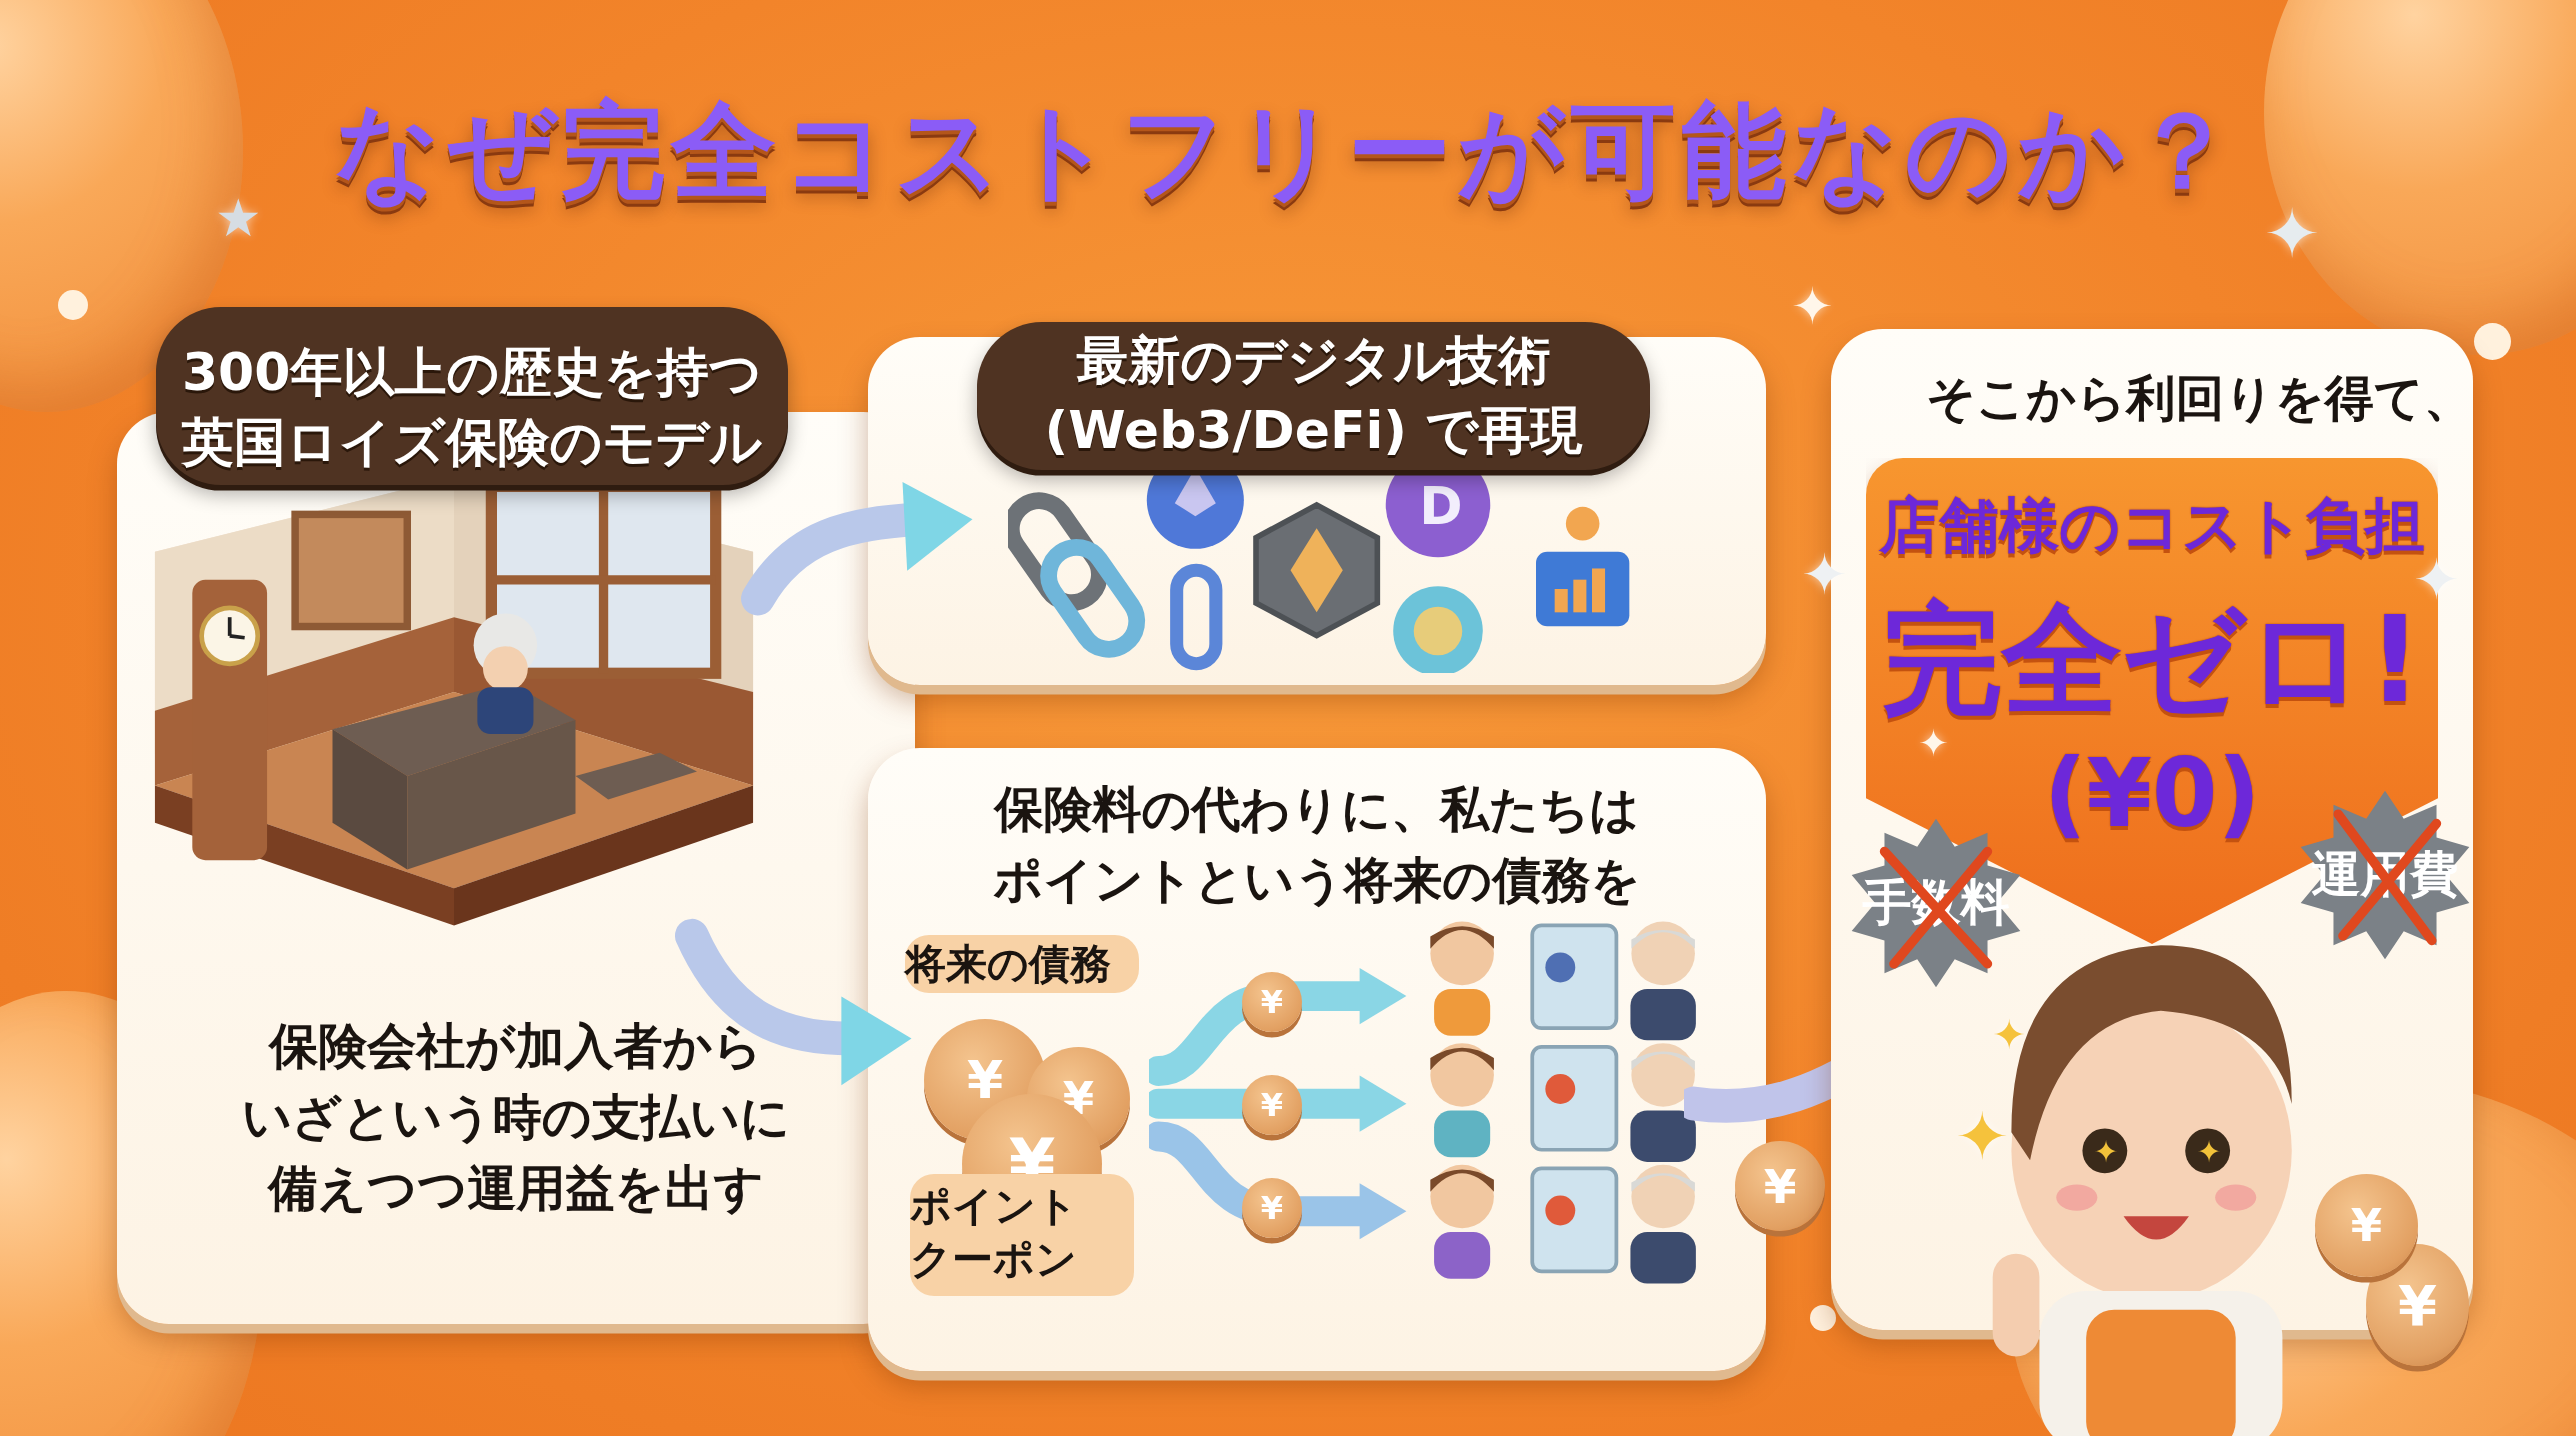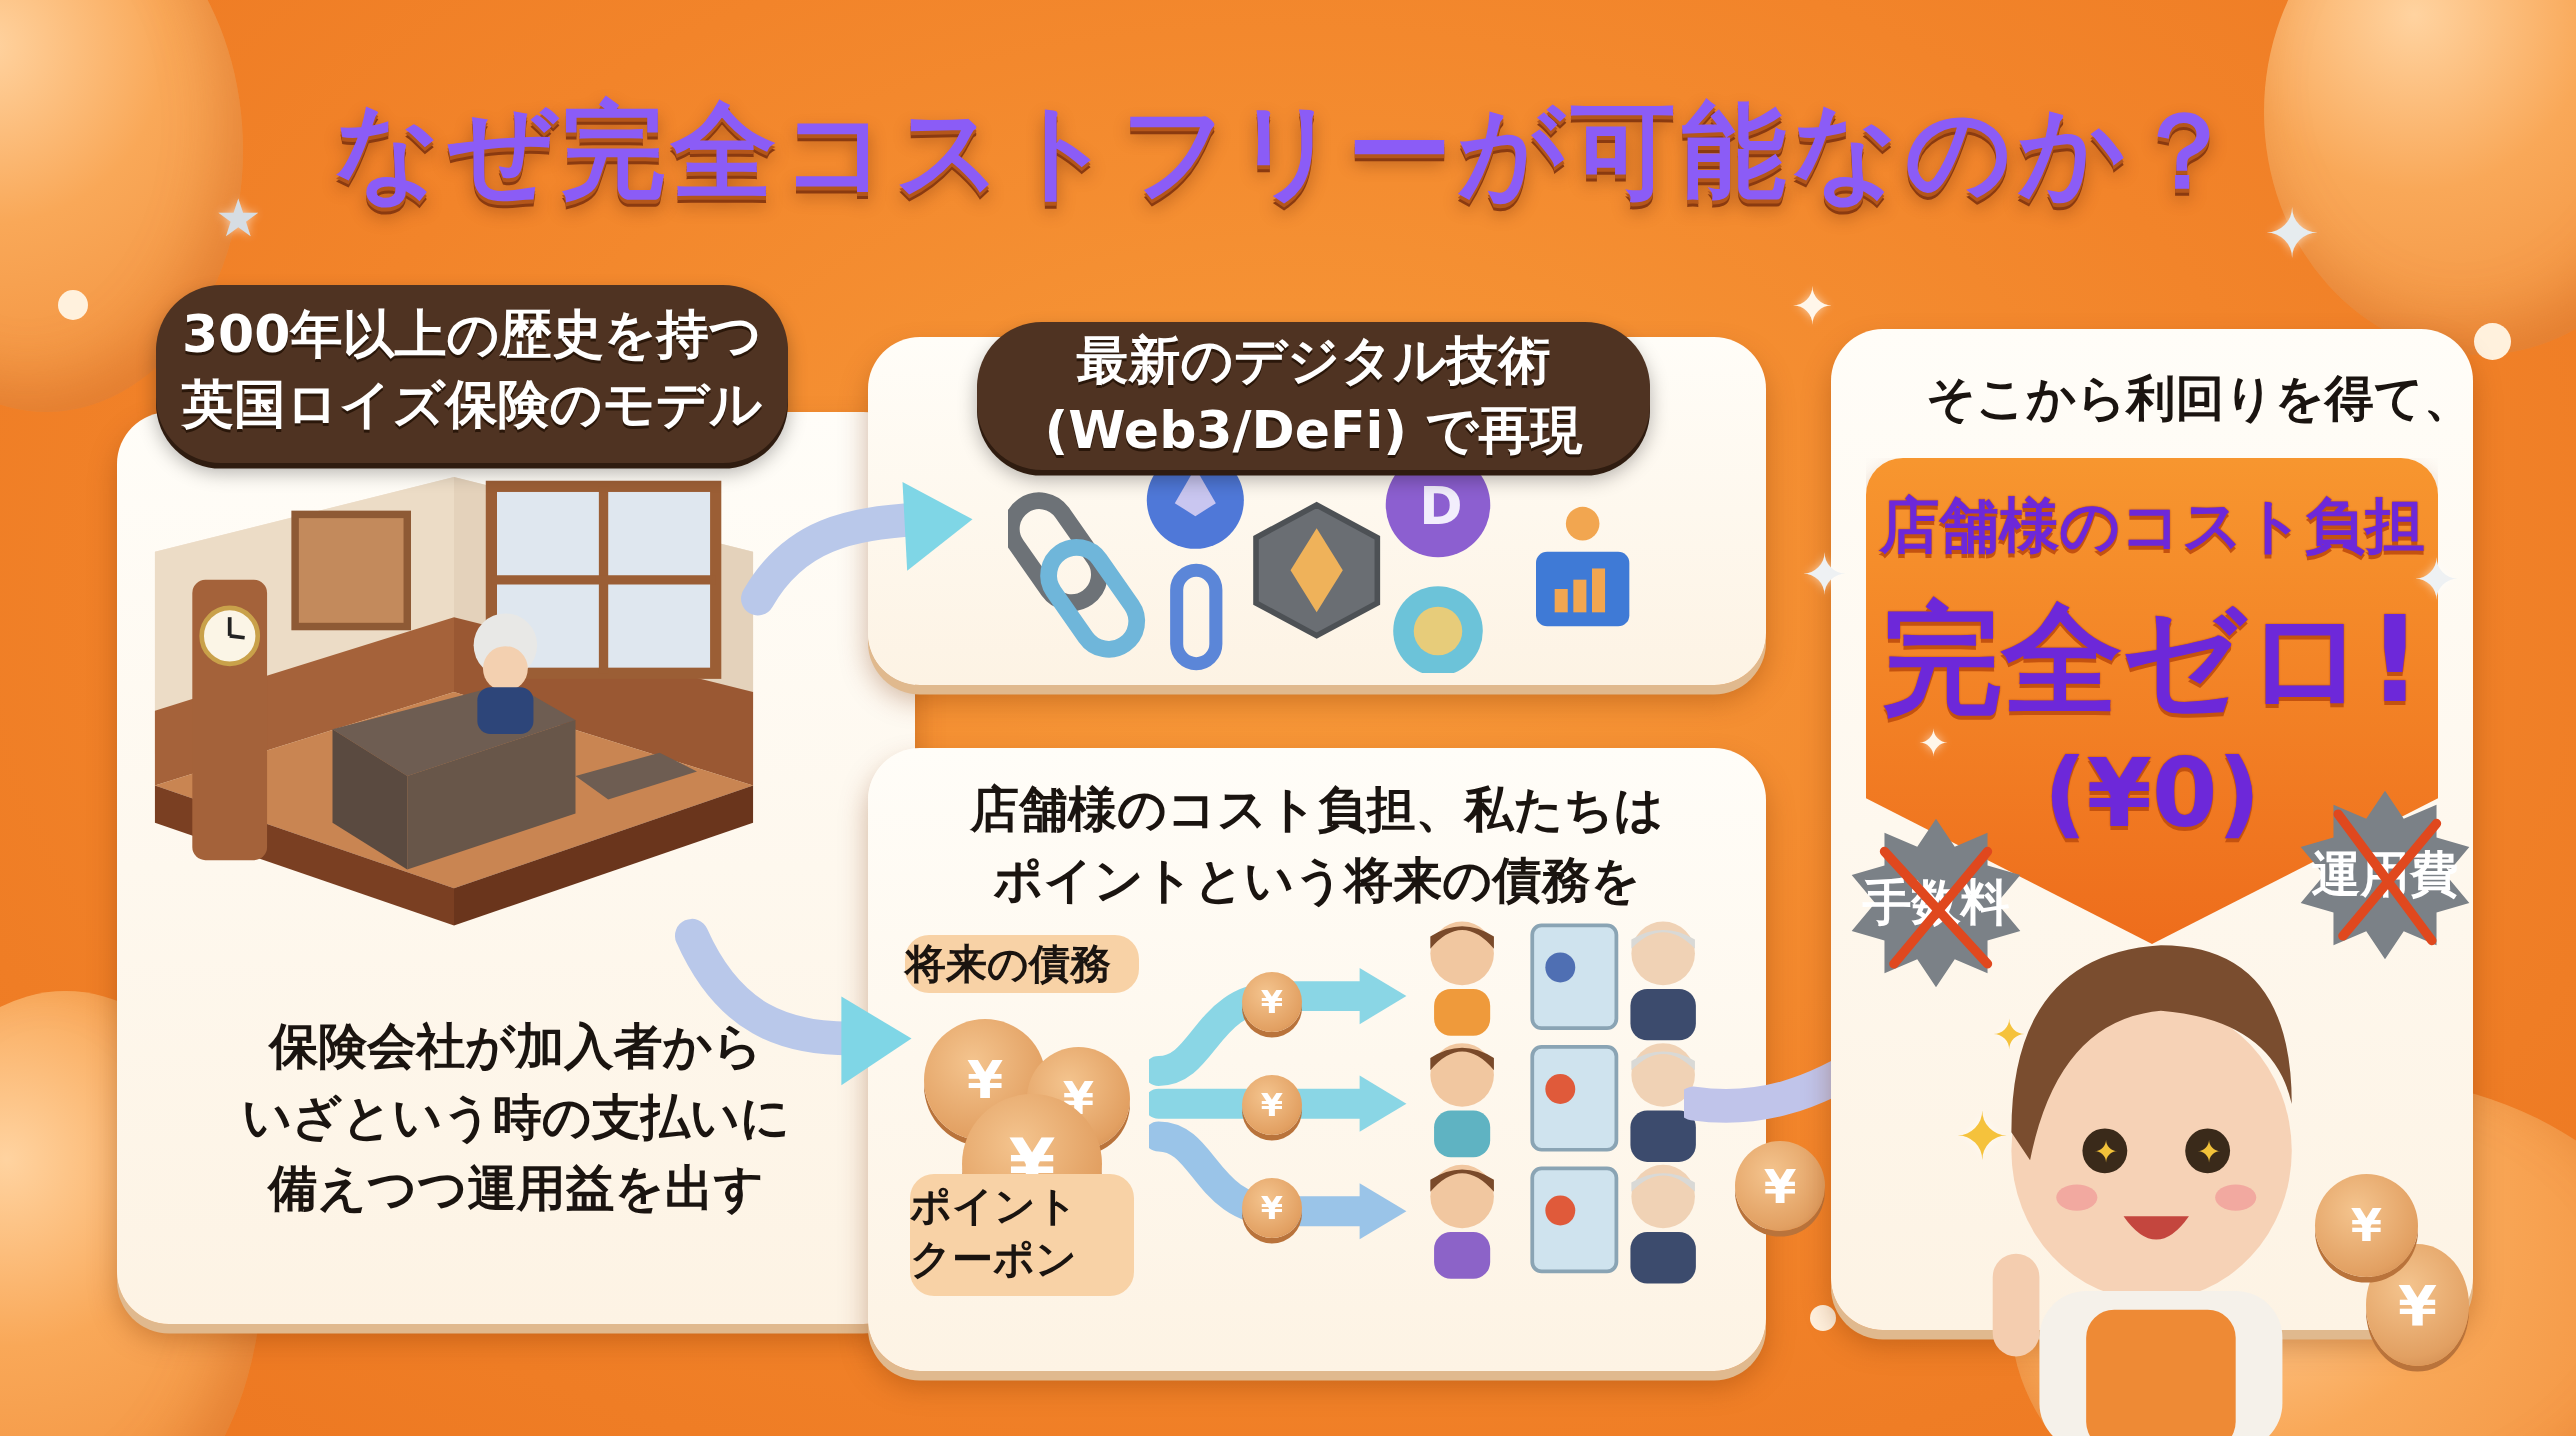--- a/index.html
+++ b/index.html
@@ -83,21 +83,21 @@
     <circle cx="395" cy="205" r="24" fill="#f3d0b0"></circle>
     <rect x="365" y="225" width="60" height="50" rx="14" fill="#2d4579"></rect>
     <polygon points="470,320 560,295 600,315 505,345" fill="#6e5d52"></polygon>
   </svg>
   <div class="body-text" style="left:0;right:0;top:599px;font-size:49px;">
     <div>保険会社が加入者から</div>
     <div>いざという時の支払いに</div>
     <div>備えつつ運用益を出す</div>
   </div>
 </div>
-<div class="pill" style="left:156px;top:285px;width:632px;height:178px;font-size:52px;padding-top:14px;box-sizing:border-box;">
+<div class="pill" style="left:156px;top:307px;width:632px;height:178px;font-size:52px;padding-top:30px;box-sizing:border-box;">
   <div>300年以上の歴史を持つ</div>
   <div>英国ロイズ保険のモデル</div>
 </div>
 
 <div class="card" style="left:868px;top:337px;width:898px;height:348px;">
   <svg style="position:absolute;left:140px;top:112px;" width="636" height="224" viewBox="0 0 680 240">
     <g>
       <rect x="20" y="50" width="60" height="120" rx="30" fill="none" stroke="#6d7277" stroke-width="18" transform="rotate(-35 50 110)"></rect>
       <rect x="60" y="100" width="60" height="120" rx="30" fill="none" stroke="#6fb6da" stroke-width="18" transform="rotate(-35 90 160)"></rect>
     </g>
@@ -119,21 +119,21 @@
     </g>
   </svg>
 </div>
 <div class="pill" style="left:977px;top:322px;width:673px;height:148px;font-size:52px;padding-top:3px;box-sizing:border-box;">
   <div>最新のデジタル技術</div>
   <div>(Web3/DeFi) で再現</div>
 </div>
 
 <div class="card" style="left:868px;top:748px;width:898px;height:623px;">
   <div class="body-text" style="left:0;right:0;top:26px;font-size:49px;">
-    <div>店舗様のコスト負担、私たちは</div>
+    <div>保険料の代わりに、私たちは</div>
     <div>ポイントという将来の債務を</div>
   </div>
   <div class="tag" style="left:37px;top:187px;width:234px;height:58px;font-size:41px;line-height:58px;">将来の債務</div>
 
   <div class="coin" style="left:56px;top:271px;width:122px;height:122px;font-size:52px;">¥</div>
   <div class="coin" style="left:159px;top:299px;width:103px;height:103px;font-size:45px;">¥</div>
   <div class="coin" style="left:94px;top:346px;width:140px;height:140px;font-size:67px;">¥</div>
   <div class="tag" style="left:42px;top:426px;width:224px;height:122px;font-size:41px;padding-top:5.6px;box-sizing:border-box;">
     <div>ポイント</div>
     <div>クーポン</div>

